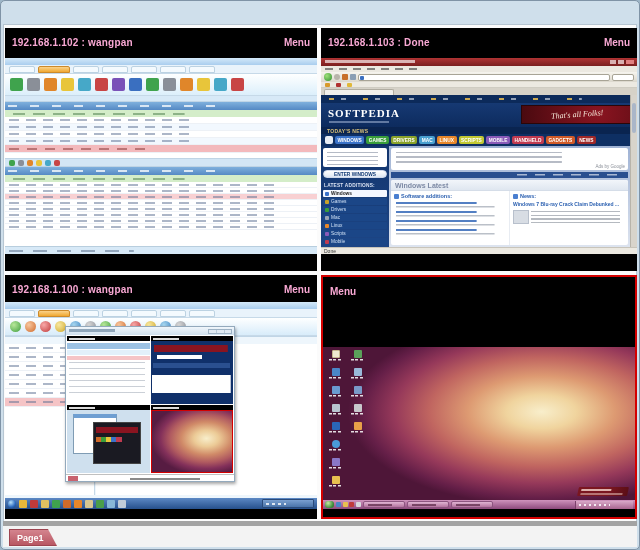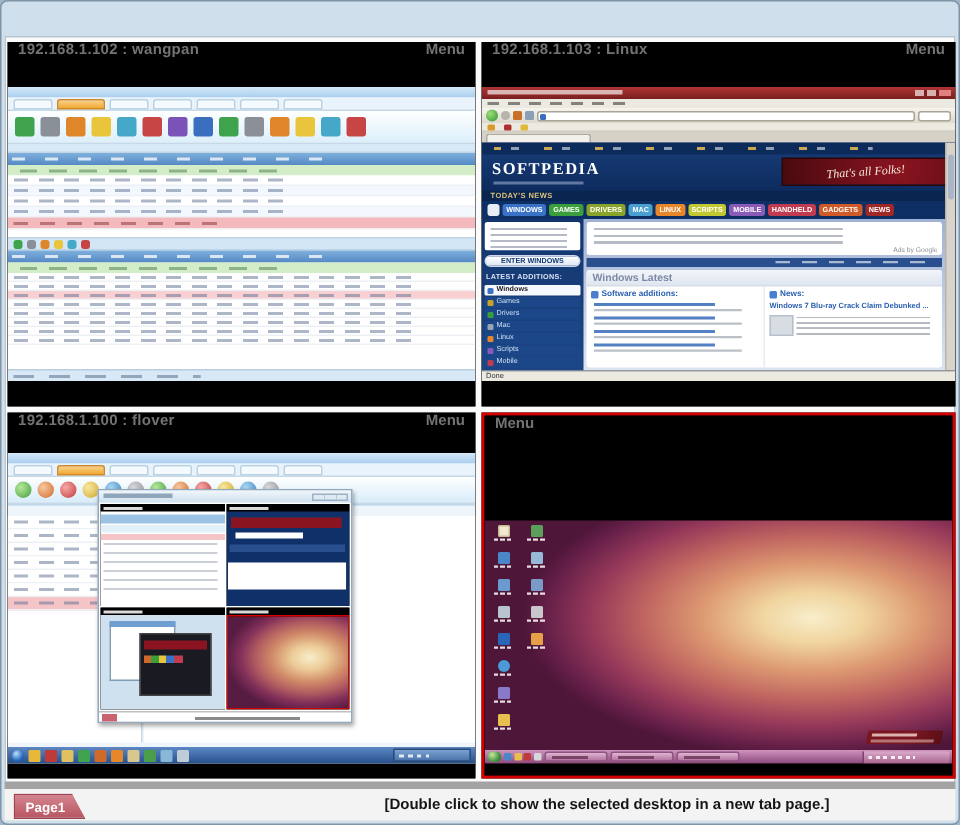--- a/index.html
+++ b/index.html
@@ -14,21 +14,21 @@
   .wbtn .g-min{position:absolute;left:8px;bottom:4px;width:9px;height:3px;border:1px solid #5f7486;background:#e8f1f7}
   .wbtn .g-max{position:absolute;left:8px;top:3px;width:10px;height:9px;border:1px solid #5f7486;background:#e8f1f7}
   .wbtn .g-max::after{content:"";position:absolute;left:1px;right:1px;top:1px;height:2px;background:#5f7486}
   .wbtn .g-x{position:absolute;left:9px;top:3px;width:9px;height:9px}
   .wbtn .g-x::before,.wbtn .g-x::after{content:"";position:absolute;left:4px;top:-1px;width:3px;height:11px;background:#6a7e8f}
   .wbtn .g-x::before{transform:rotate(45deg)}.wbtn .g-x::after{transform:rotate(-45deg)}
   
   .client{position:absolute;left:2px;top:23px;right:2px;bottom:2px;background:#fbfbfb;border:1px solid #b7c6d2}
   .panel{position:absolute;display:flex;flex-direction:column;background:#000;overflow:hidden}
   .panel.selected{border:2px solid #d40000}
-  .phead{height:20px;flex:0 0 20px;background:#000;color:#737373;display:flex;align-items:flex-start;justify-content:space-between;padding:0 7px}
+  .phead{height:20px;flex:0 0 20px;background:#000;color:#f9a8d4;display:flex;align-items:flex-end;justify-content:space-between;padding:0 7px}
   .ptitle{font-size:10px;font-weight:bold;letter-spacing:.2px}
   .pmenu{font-size:10px;font-weight:bold;cursor:pointer}
   .pbody{flex:1;position:relative;background:#000;overflow:hidden}
   
   .t-app{position:absolute;left:0;right:0;top:10px;height:196px;background:#fff;display:flex;flex-direction:column;overflow:hidden}
   .a-title{flex:0 0 7px;background:linear-gradient(#d4e9f9,#a9cdee)}
   .a-tabs{flex:0 0 9px;background:#e9f3fb;display:flex;gap:3px;align-items:center;padding:0 4px;border-bottom:1px solid #c6d9e8}
   .achip{display:inline-block;width:26px;height:7px;background:#f4fafe;border:1px solid #bcd2e2;border-radius:2px 2px 0 0}
   .achip:nth-child(2){background:linear-gradient(#fbd28a,#f0a830);border-color:#cd8a2a;width:32px}
   .a-tools{flex:0 0 22px;background:linear-gradient(#feffff,#dceffb);display:flex;gap:4px;align-items:center;padding:0 5px;border-bottom:1px solid #c6d9e8}
@@ -271,21 +271,21 @@
             <div class="arow long"></div>
           </div>
         <div class="a-fill"></div>
         <div class="a-status"></div>
       </div>
     </div>
   </div>
 
   <div class="panel" style="left:320px;top:27px;width:316px;height:243px">
     <div class="phead">
-      <span class="ptitle">192.168.1.103 : Linux</span>
+      <span class="ptitle">192.168.1.103 : Done</span>
       <span class="pmenu">Menu</span>
     </div>
     <div class="pbody">
       <div class="t-fx">
         <div class="f-title"></div>
         <div class="f-menu"></div>
         <div class="f-nav">
           <span class="f-back"></span>
           <span class="f-fwd"></span>
           <span class="f-x"></span>
@@ -396,21 +396,21 @@
         </div>
         <div class="f-status">
             <span>Done</span>
           </div>
       </div>
     </div>
   </div>
 
   <div class="panel" style="left:4px;top:274px;width:312px;height:244px">
     <div class="phead">
-      <span class="ptitle">192.168.1.100 : flover</span>
+      <span class="ptitle">192.168.1.100 : wangpan</span>
       <span class="pmenu">Menu</span>
     </div>
     <div class="pbody">
       <div class="t-desk">
         <div class="d-app">
           <div class="a-title"></div>
           <div class="a-tabs">
               <span class="achip"></span>
               <span class="achip"></span>
               <span class="achip"></span>
@@ -576,16 +576,15 @@
           <span class="xbtn"></span>
           <span class="xbtn"></span>
           <span class="xtray"></span>
         </div>
       </div>
     </div>
   </div>
 
   <div class="tabbar">
     <div class="ptab">Page1</div>
-    <div class="hint">[Double click to show the selected desktop in a new tab page.]</div>
   </div>
 
 </div>
 
 </body></html>

